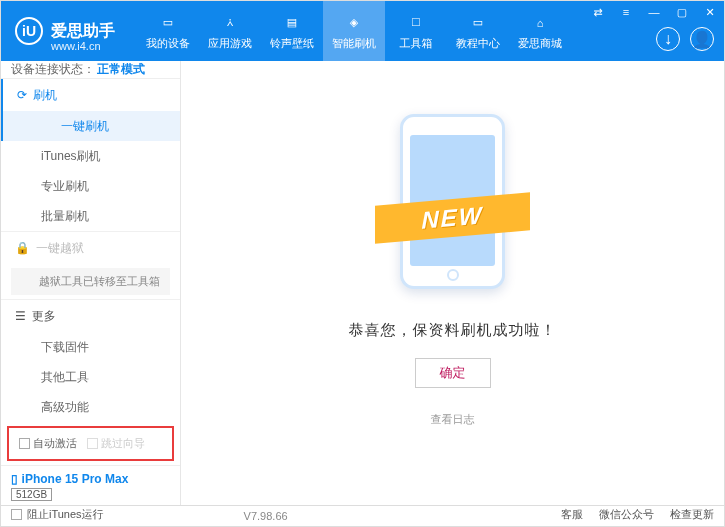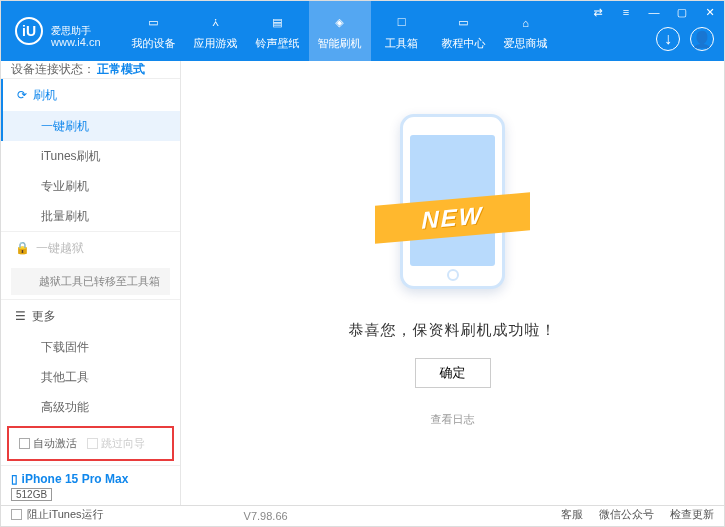--- a/index.html
+++ b/index.html
@@ -1,59 +1,59 @@
 <!DOCTYPE html>
 <html><head>
 <meta charset="utf-8">
 <style>
 *{margin:0;padding:0;box-sizing:border-box;font-family:"Microsoft YaHei",sans-serif;}
 body{width:725px;height:527px;overflow:hidden;background:#fff;border:1px solid #ddd;}
 .header{height:60px;background:#1087ec;display:flex;align-items:center;color:#fff;position:relative;}
 .logo-box{display:flex;align-items:center;padding:0 14px;gap:8px;justify-content:center;}
 .logo-circle{width:28px;height:28px;border:2px solid #fff;border-radius:50%;display:flex;align-items:center;justify-content:center;font-weight:bold;font-size:14px;}
 .logo-txt{display:flex;flex-direction:column;line-height:1.1;}
-.logo-title{font-size:10px;font-weight:normal;margin-top:12px;}
+.logo-title{font-size:16px;font-weight:bold;margin-top:12px;}
 .logo-url{font-size:11px;opacity:.9;}
 .nav{display:flex;height:60px;margin-left:8px;}
 .nav-item{width:62px;display:flex;flex-direction:column;align-items:center;justify-content:center;font-size:11px;cursor:pointer;gap:2px;}
 .nav-item.active{background:#54a7f2;}
 .nav-icon{width:22px;height:22px;display:flex;align-items:center;justify-content:center;}
 .win-controls{position:absolute;right:0;top:0;display:flex;gap:0;}
 .win-btn{width:28px;height:22px;display:flex;align-items:center;justify-content:center;font-size:11px;cursor:pointer;}
 .user-icons{position:absolute;right:10px;bottom:10px;display:flex;gap:10px;}
 .user-circle{width:24px;height:24px;border:1.5px solid #fff;border-radius:50%;display:flex;align-items:center;justify-content:center;cursor:pointer;}
 .body{height:444px;display:flex;}
 .sidebar{width:180px;border-right:1px solid #e6e6e6;display:flex;flex-direction:column;font-size:12px;}
 .status-row{height:30px;display:flex;align-items:center;padding:0 10px;color:#666;border-bottom:1px solid #eee;}
 .status-val{color:#1087ec;font-weight:bold;margin-left:2px;}
 .side-section{border-bottom:1px solid #f0f0f0;}
 .side-header{height:32px;display:flex;align-items:center;padding:0 14px;color:#555;cursor:pointer;gap:6px;}
 .side-header.active{color:#1087ec;border-left:2px solid #1087ec;}
 .side-header.muted{color:#bbb;}
 .side-item{height:30px;display:flex;align-items:center;padding:0 0 0 40px;color:#666;cursor:pointer;}
-.side-item.active{background:#eaf3fd;color:#1087ec;border-left:2px solid #1087ec;padding-left:38px;}
+.side-item.active{background:#eaf3fd;color:#1087ec;border-left:2px solid #1087ec;padding-left:58px;}
 .side-note{background:#f5f5f5;color:#888;font-size:11px;padding:6px 10px;margin:4px 10px;text-align:right;line-height:1.4;}
 .checkbox-row{display:flex;align-items:center;gap:10px;padding:8px 10px;font-size:11px;color:#666;border:2px solid #e93c3c;margin:4px 6px;}
 .chk{display:flex;align-items:center;gap:3px;}
 .chk-box{width:11px;height:11px;border:1px solid #aaa;background:#fff;flex-shrink:0;}
 .chk.disabled{color:#ccc;}
 .chk.disabled .chk-box{border-color:#ddd;}
 .device-block{padding:6px 10px;border-top:1px solid #eee;}
 .device-name{color:#1087ec;font-size:12px;font-weight:bold;display:flex;align-items:center;gap:4px;}
 .capacity-badge{display:inline-block;border:1px solid #999;padding:0 4px;font-size:10px;color:#555;margin-top:2px;}
 .main{flex:1;display:flex;flex-direction:column;align-items:center;padding-top:50px;}
 .new-img{width:200px;height:180px;position:relative;display:flex;align-items:center;justify-content:center;}
 .phone-body{width:105px;height:175px;background:#fff;border:3px solid #d0e5fb;border-radius:14px;position:relative;box-shadow:0 4px 12px rgba(0,50,120,.15);}
 .phone-screen{position:absolute;top:18px;left:7px;right:7px;bottom:20px;background:#b8dafc;border-radius:3px;}
 .phone-btn{position:absolute;bottom:5px;left:50%;transform:translateX(-50%);width:12px;height:12px;border:2px solid #d0e5fb;border-radius:50%;}
 .new-ribbon{position:absolute;width:155px;height:38px;background:#ffb82e;left:22px;top:88px;display:flex;align-items:center;justify-content:center;transform:skewY(-5deg);}
 .new-ribbon::before,.new-ribbon::after{content:"";position:absolute;width:0;height:0;}
 .new-text{font-size:24px;font-weight:900;color:#fff;font-style:italic;letter-spacing:2px;text-shadow:1px 1px 0 #e89500;}
 .success-text{font-size:15px;color:#333;margin-top:30px;letter-spacing:1px;}
-.ok-btn{margin-top:18px;border:1px solid #ccc;background:#fff;padding:5px 24px;font-size:13px;color:#000000;cursor:pointer;}
+.ok-btn{margin-top:18px;border:1px solid #ccc;background:#fff;padding:5px 24px;font-size:13px;color:#be185d;cursor:pointer;}
 .view-log{margin-top:24px;font-size:11px;color:#999;cursor:pointer;}
 .footer{height:23px;border-top:1px solid #ddd;display:flex;align-items:flex-end;font-size:11px;color:#555;padding:16px 10px;}
 .footer-left{display:flex;align-items:center;gap:5px;}
 .footer-right{margin-left:auto;display:flex;gap:16px;align-items:center;}
 .version{color:#888;margin-left:140px;}
 </style>
 </head>
 <body>
 
 <div class="header">

